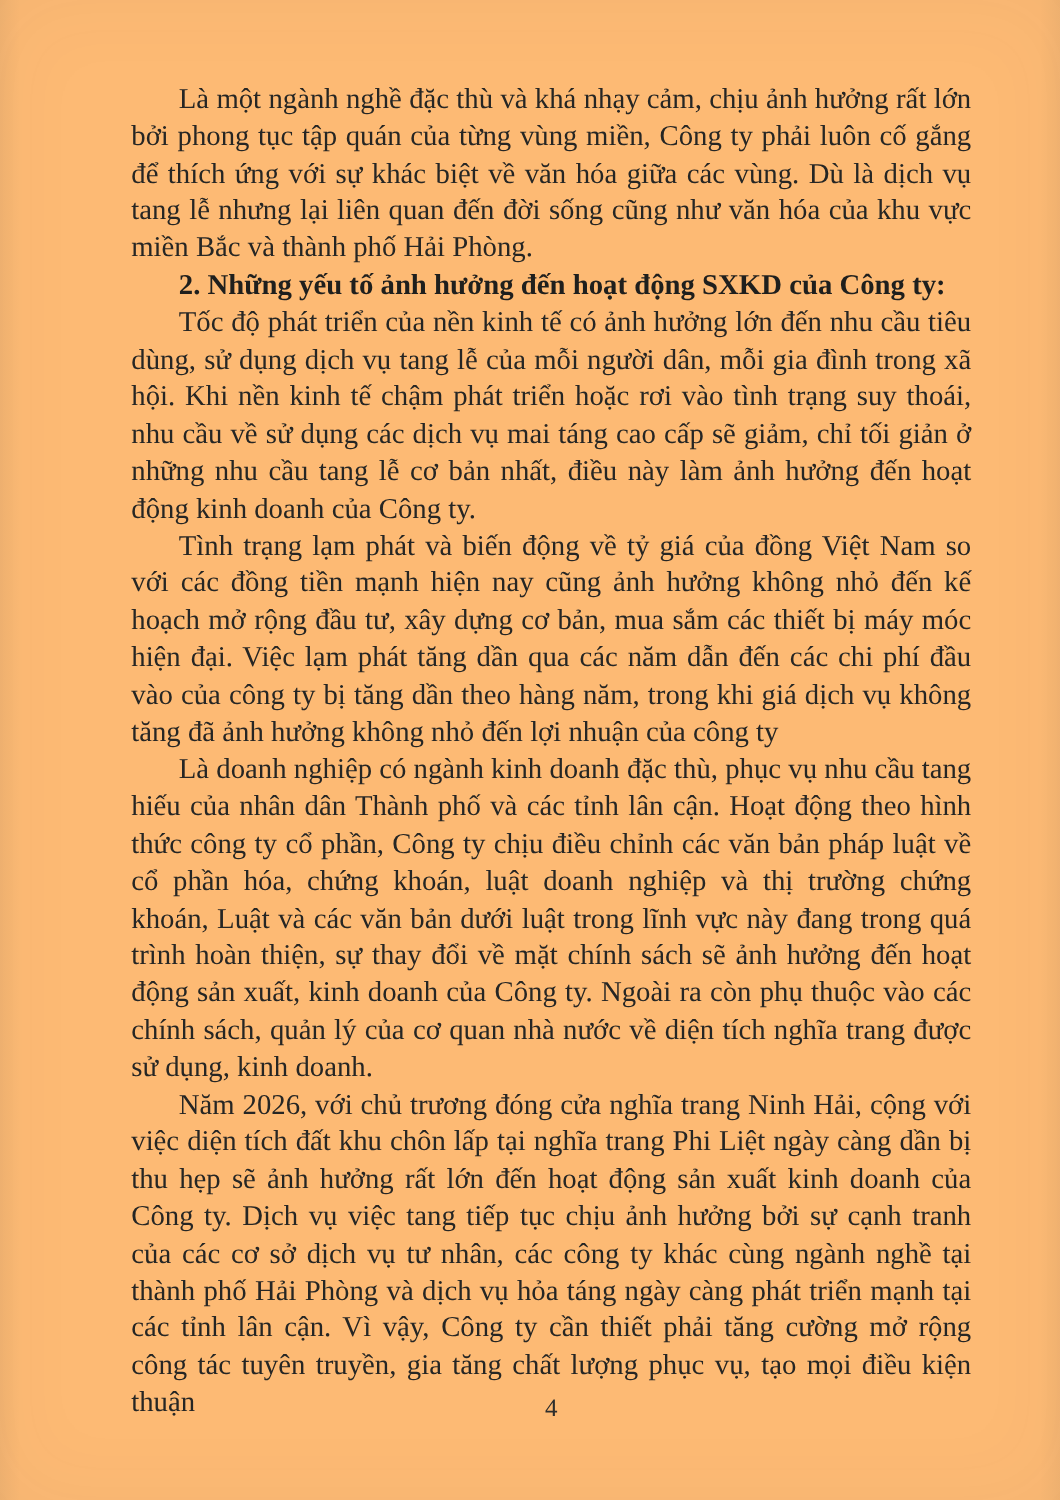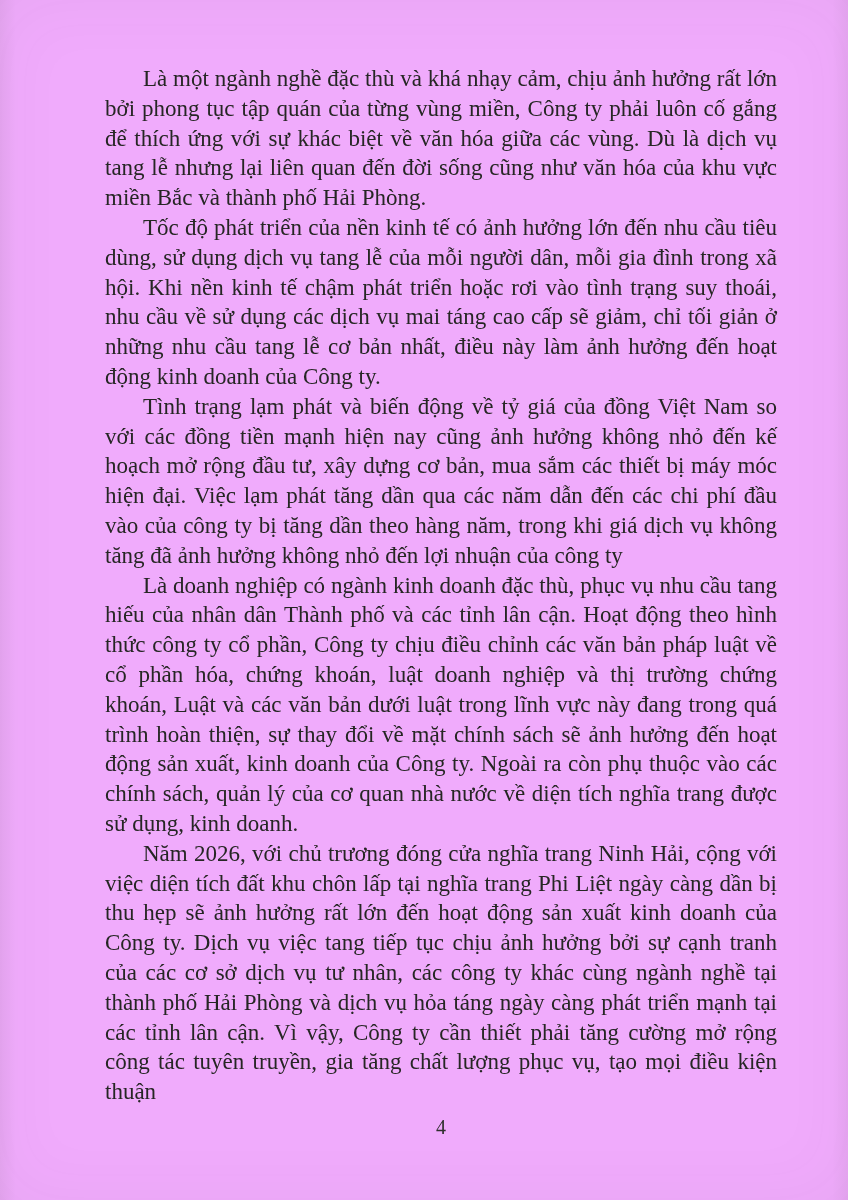--- a/index.html
+++ b/index.html
@@ -5,21 +5,21 @@
   * { margin: 0; padding: 0; box-sizing: border-box; }
   html, body { width: 848px; height: 1200px; }
   body {
     background: #ffffff;
     font-family: "Liberation Serif", "DejaVu Serif", serif;
   }
   .page {
     position: relative;
     width: 848px;
     height: 1200px;
-    background: #f0abfc;
+    background: #fdba74;
     box-shadow: inset 0 0 70px rgba(80, 80, 72, 0.05);
     overflow: hidden;
     padding-left: 16px;
   }
   .scan-edge {
     position: absolute;
     top: 0;
     height: 1200px;
     width: 16px;
     pointer-events: none;
@@ -64,20 +64,21 @@
 </style>
 </head>
 <body>
 
 <div class="page">
   <div class="scan-edge left"></div>
   <div class="scan-edge right"></div>
 
   <main class="content">
     <p class="body-para">Là một ngành nghề đặc thù và khá nhạy cảm, chịu ảnh hưởng rất lớn bởi phong tục tập quán của từng vùng miền, Công ty phải luôn cố gắng để thích ứng với sự khác biệt về văn hóa giữa các vùng. Dù là dịch vụ tang lễ nhưng lại liên quan đến đời sống cũng như văn hóa của khu vực miền Bắc và thành phố Hải Phòng.</p>
+    <h2 class="section-heading">2. Những yếu tố ảnh hưởng đến hoạt động SXKD của Công ty:</h2>
     <p class="body-para">Tốc độ phát triển của nền kinh tế có ảnh hưởng lớn đến nhu cầu tiêu dùng, sử dụng dịch vụ tang lễ của mỗi người dân, mỗi gia đình trong xã hội. Khi nền kinh tế chậm phát triển hoặc rơi vào tình trạng suy thoái, nhu cầu về sử dụng các dịch vụ mai táng cao cấp sẽ giảm, chỉ tối giản ở những nhu cầu tang lễ cơ bản nhất, điều này làm ảnh hưởng đến hoạt động kinh doanh của Công ty.</p>
     <p class="body-para">Tình trạng lạm phát và biến động về tỷ giá của đồng Việt Nam so với các đồng tiền mạnh hiện nay cũng ảnh hưởng không nhỏ đến kế hoạch mở rộng đầu tư, xây dựng cơ bản, mua sắm các thiết bị máy móc hiện đại. Việc lạm phát tăng dần qua các năm dẫn đến các chi phí đầu vào của công ty bị tăng dần theo hàng năm, trong khi giá dịch vụ không tăng đã ảnh hưởng không nhỏ đến lợi nhuận của công ty</p>
     <p class="body-para">Là doanh nghiệp có ngành kinh doanh đặc thù, phục vụ nhu cầu tang hiếu của nhân dân Thành phố và các tỉnh lân cận. Hoạt động theo hình thức công ty cổ phần, Công ty chịu điều chỉnh các văn bản pháp luật về cổ phần hóa, chứng khoán, luật doanh nghiệp và thị trường chứng khoán, Luật và các văn bản dưới luật trong lĩnh vực này đang trong quá trình hoàn thiện, sự thay đổi về mặt chính sách sẽ ảnh hưởng đến hoạt động sản xuất, kinh doanh của Công ty. Ngoài ra còn phụ thuộc vào các chính sách, quản lý của cơ quan nhà nước về diện tích nghĩa trang được sử dụng, kinh doanh.</p>
     <p class="body-para">Năm 2026, với chủ trương đóng cửa nghĩa trang Ninh Hải, cộng với việc diện tích đất khu chôn lấp tại nghĩa trang Phi Liệt ngày càng dần bị thu hẹp sẽ ảnh hưởng rất lớn đến hoạt động sản xuất kinh doanh của Công ty. Dịch vụ việc tang tiếp tục chịu ảnh hưởng bởi sự cạnh tranh của các cơ sở dịch vụ tư nhân, các công ty khác cùng ngành nghề tại thành phố Hải Phòng và dịch vụ hỏa táng ngày càng phát triển mạnh tại các tỉnh lân cận. Vì vậy, Công ty cần thiết phải tăng cường mở rộng công tác tuyên truyền, gia tăng chất lượng phục vụ, tạo mọi điều kiện thuận</p>
   </main>
 
   <footer class="page-footer">
     <span class="page-number">4</span>
   </footer>
 </div>

